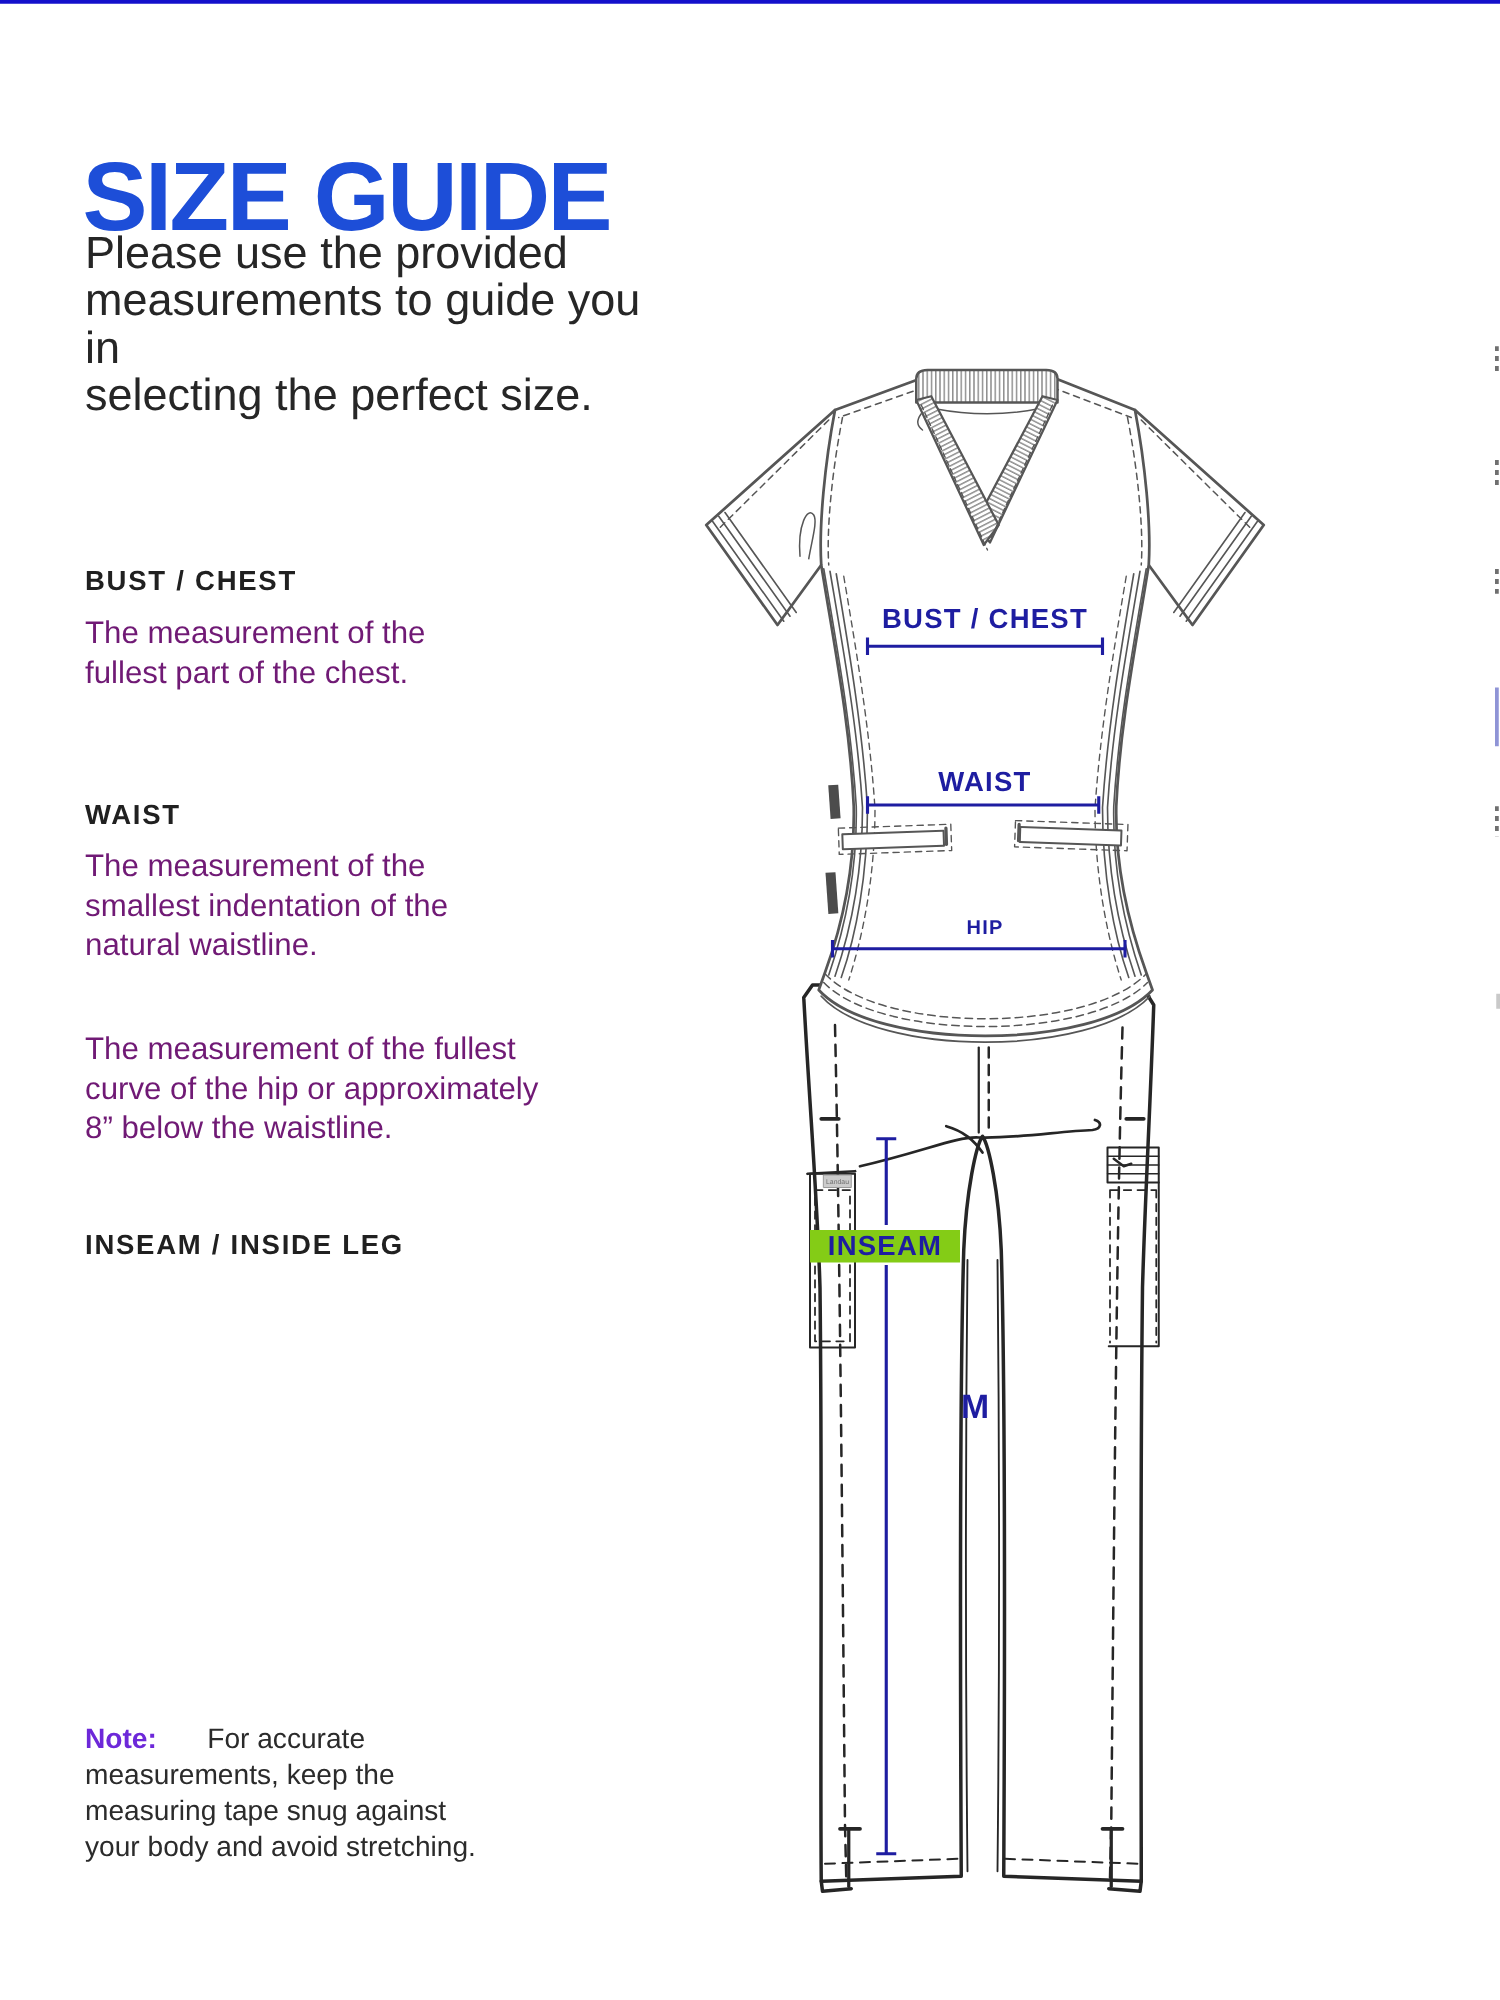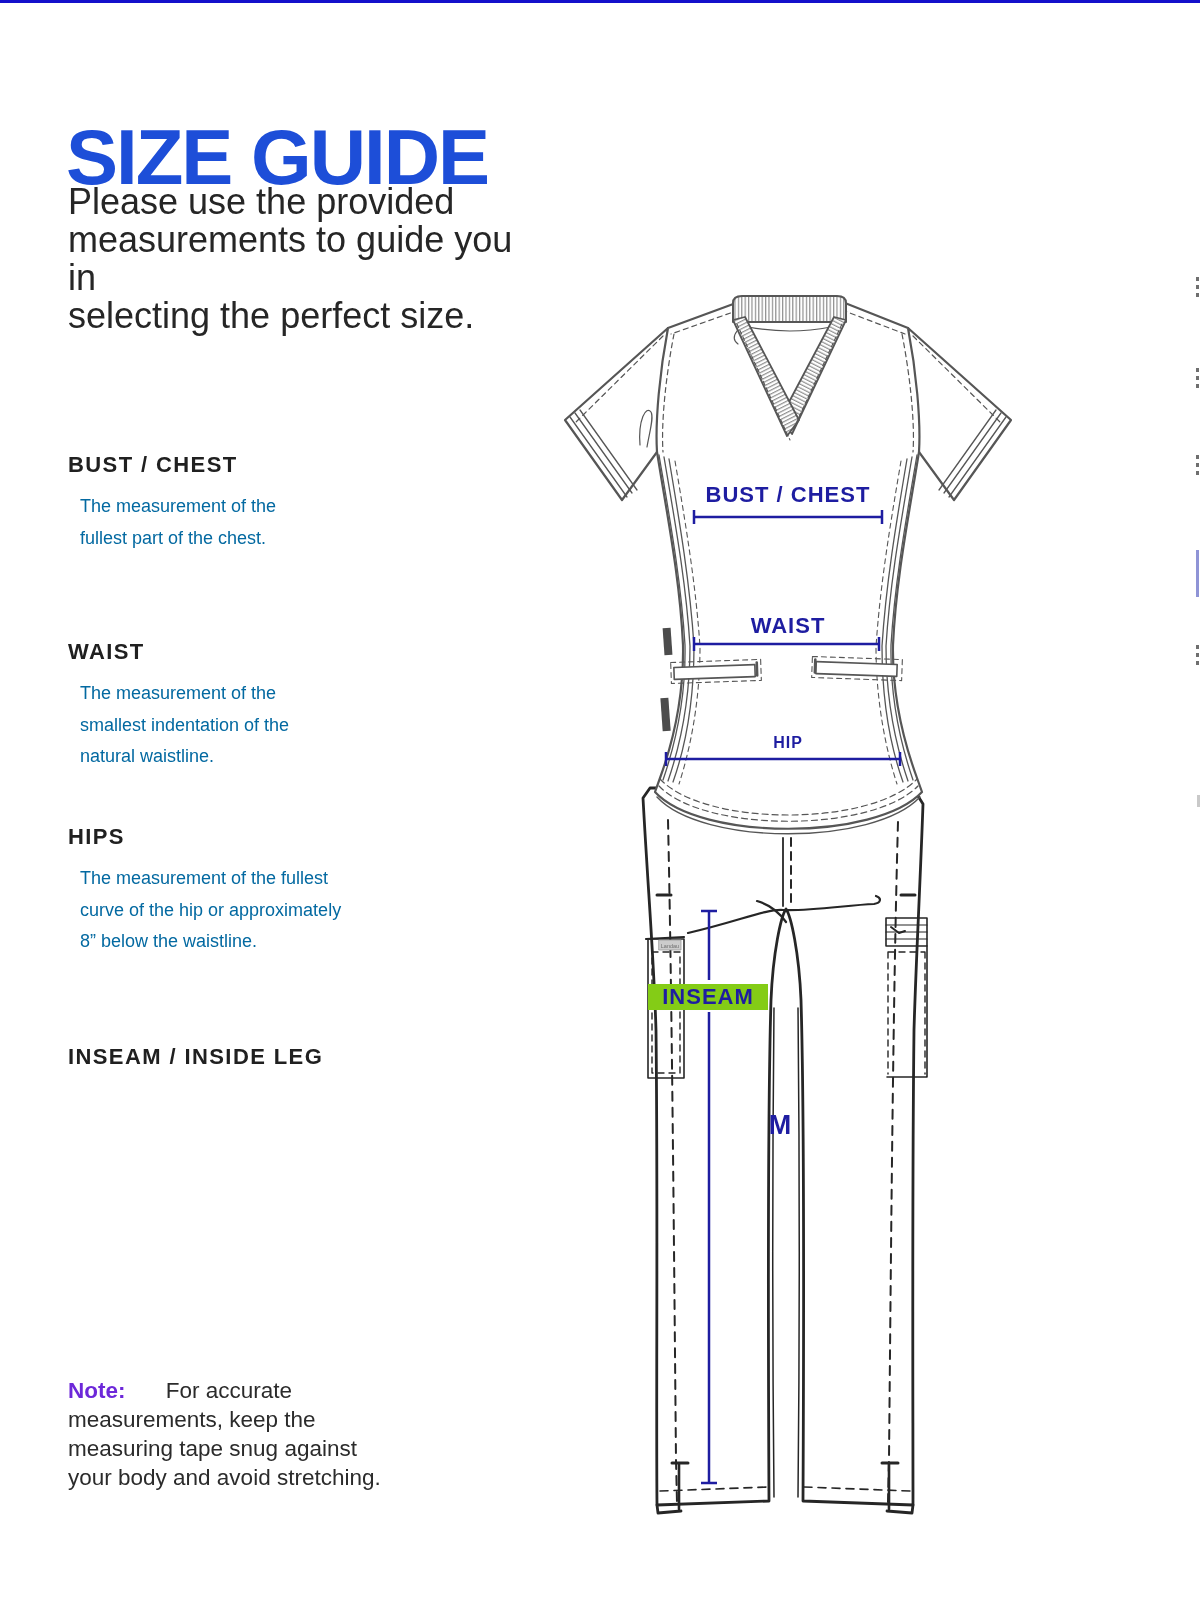--- a/index.html
+++ b/index.html
@@ -16,26 +16,26 @@
   }
   #intro-text{
     left:68px;top:183px;width:470px;
     font-size:36px;line-height:38px;color:#262626;white-space:pre-line;
   }
   .section{left:68px;width:400px;}
   .section h2{
     margin:0 0 13px 0;font-size:22px;font-weight:bold;letter-spacing:1.4px;color:#202020;
   }
   .section p{
-    margin:12px;font-size:18px;line-height:31.5px;color:#0369a1;white-space:pre-line;
+    margin:0;font-size:25px;line-height:31.5px;color:#701a75;white-space:pre-line;
   }
   #section-bust{top:452px;}
   #section-waist{top:639px;}
   #section-hips{top:824px;}
-  #section-inseam{top:1044px;}
+  #section-inseam{top:983px;}
   #note-block{
     left:68px;top:1376px;width:360px;
     font-size:22.5px;line-height:29px;color:#2b2b2b;
   }
   #note-block b{font-weight:bold;color:#6d28d9;}
   #note-block .note-text{white-space:pre-line;margin-left:34px;}
   #illustration{left:530px;top:280px;width:520px;height:1250px;}
   .diagram-label{
     color:#1e1da1;font-weight:bold;text-align:center;letter-spacing:1px;
   }
@@ -69,21 +69,20 @@
 </div>
 
 <div id="section-waist" class="abs section">
   <h2>WAIST</h2>
   <p>The measurement of the
 smallest indentation of the
 natural waistline.</p>
 </div>
 
 <div id="section-hips" class="abs section">
-  <h2>HIPS</h2>
   <p>The measurement of the fullest
 curve of the hip or approximately
 8” below the waistline.</p>
 </div>
 
 <div id="section-inseam" class="abs section">
   <h2>INSEAM / INSIDE LEG</h2>
 </div>
 
 <div id="note-block" class="abs"><b>Note:</b> <span class="note-text">For accurate

